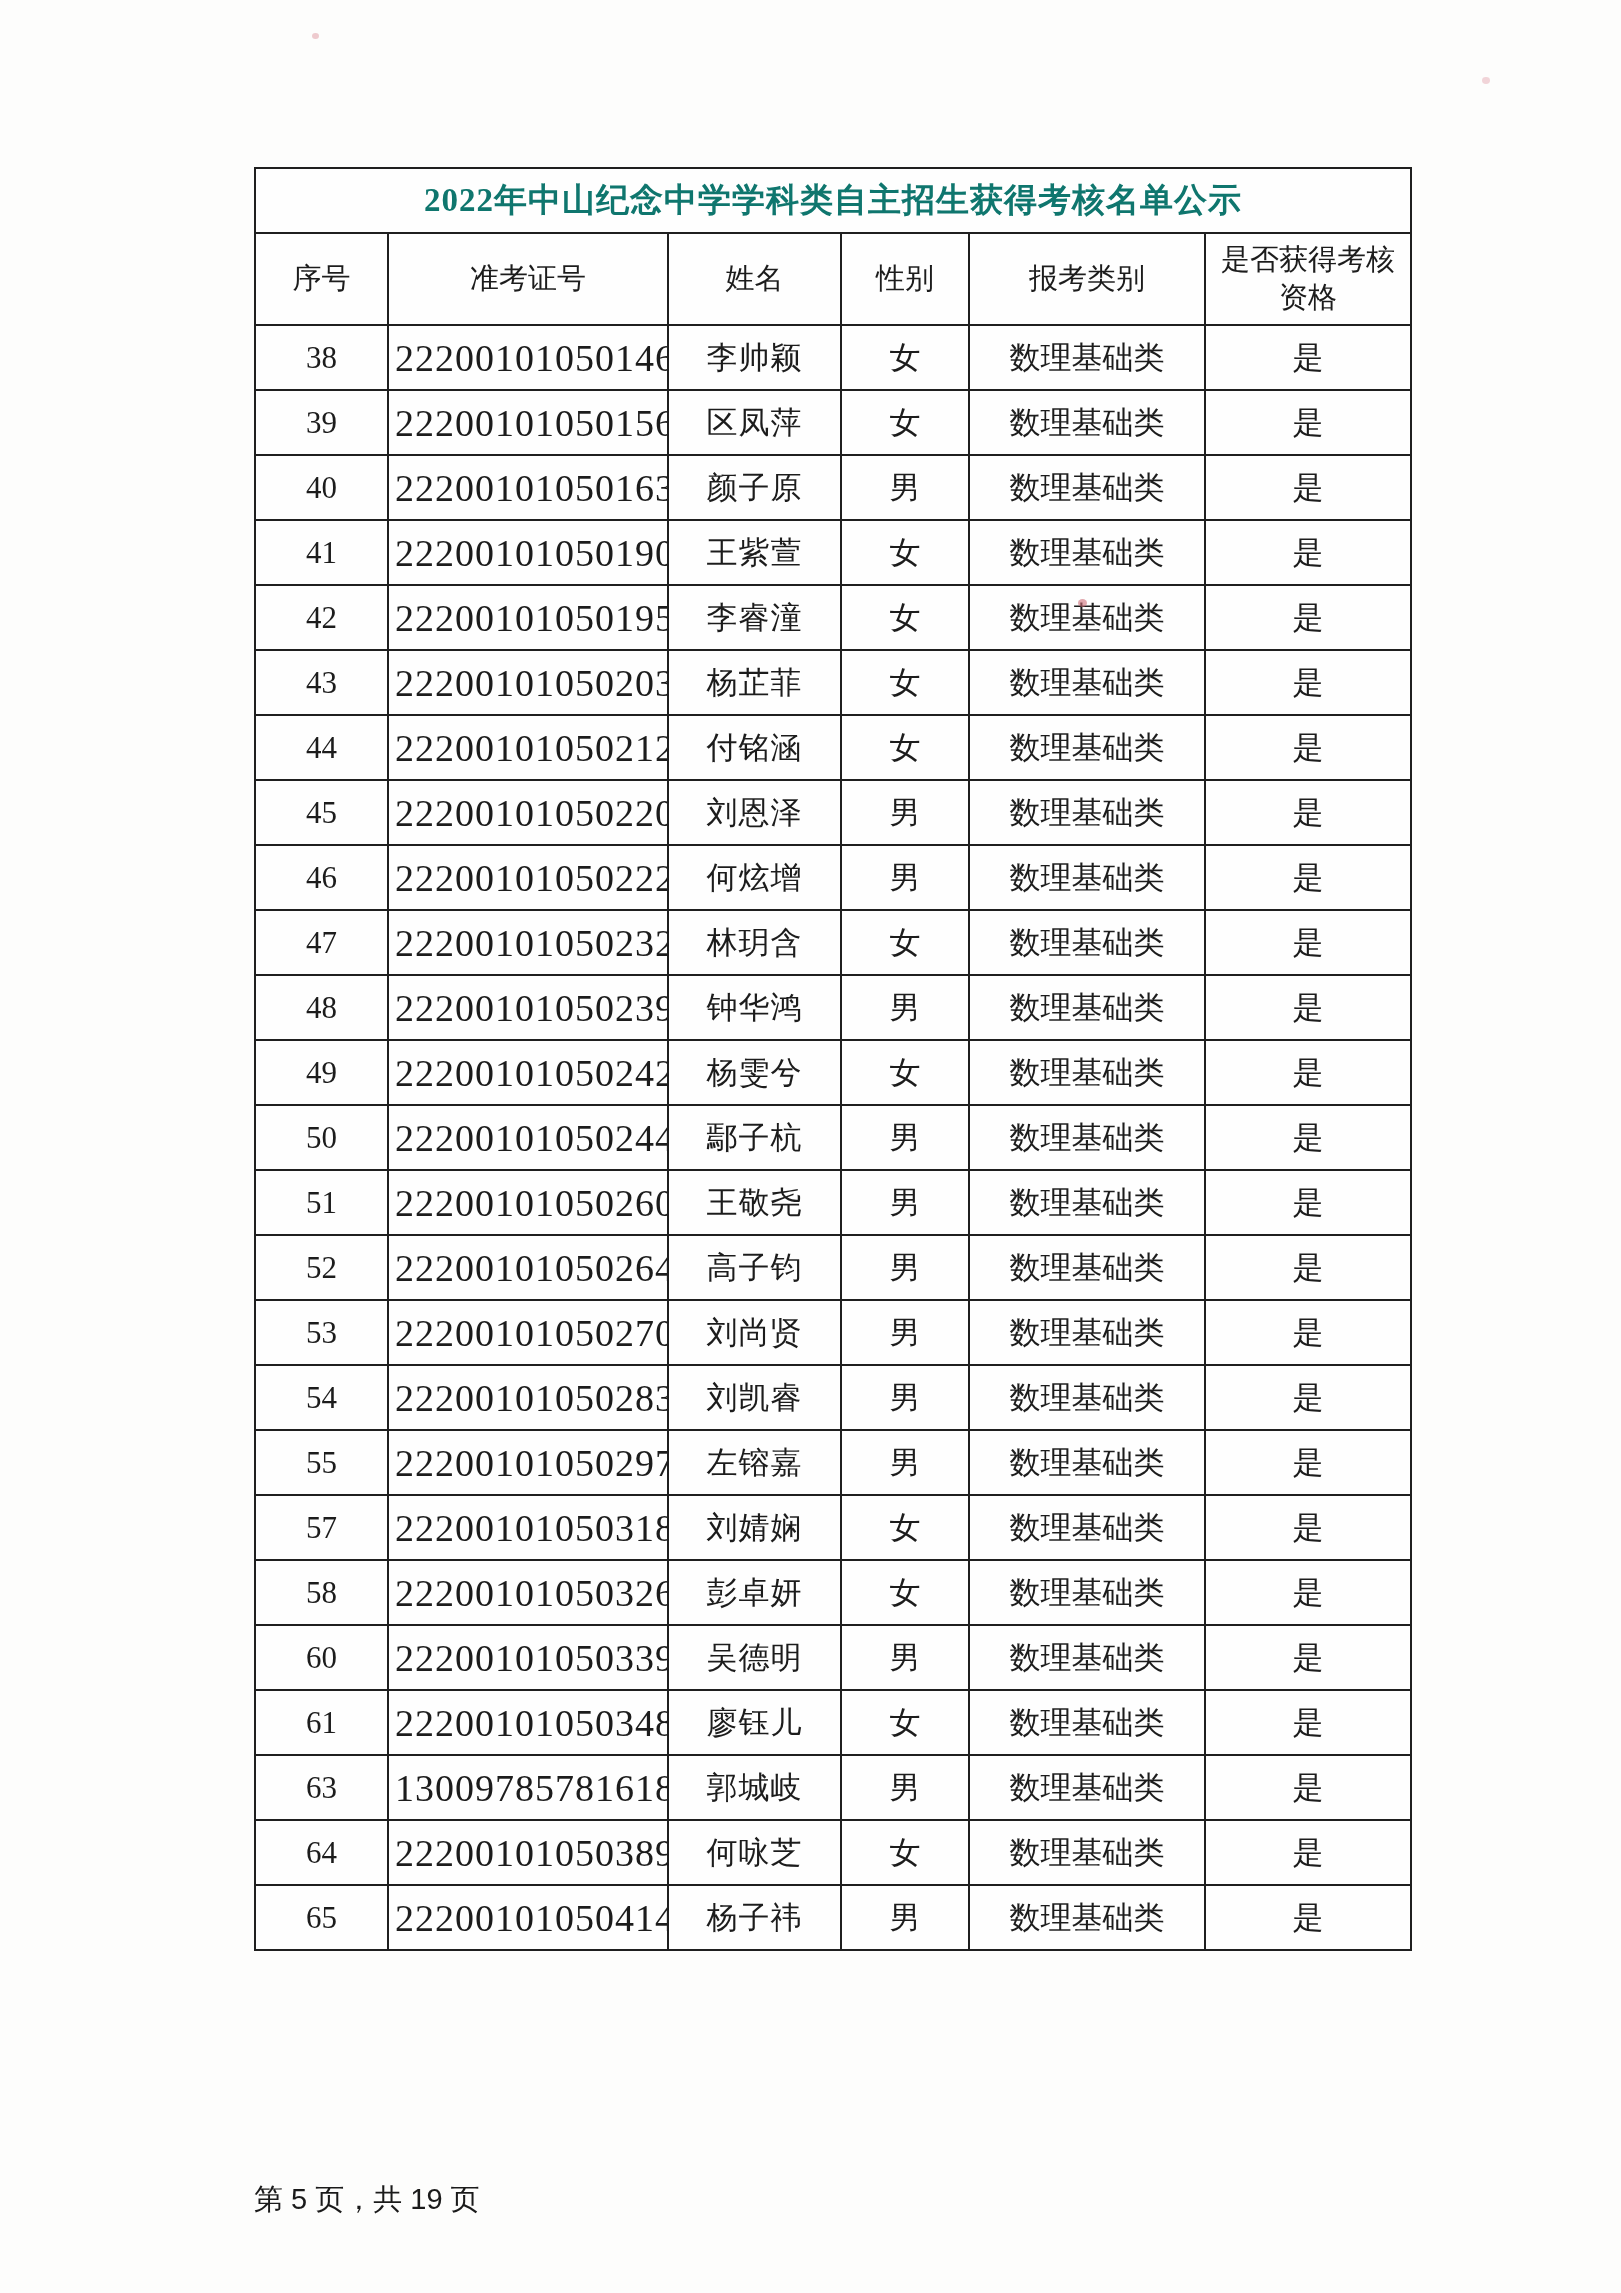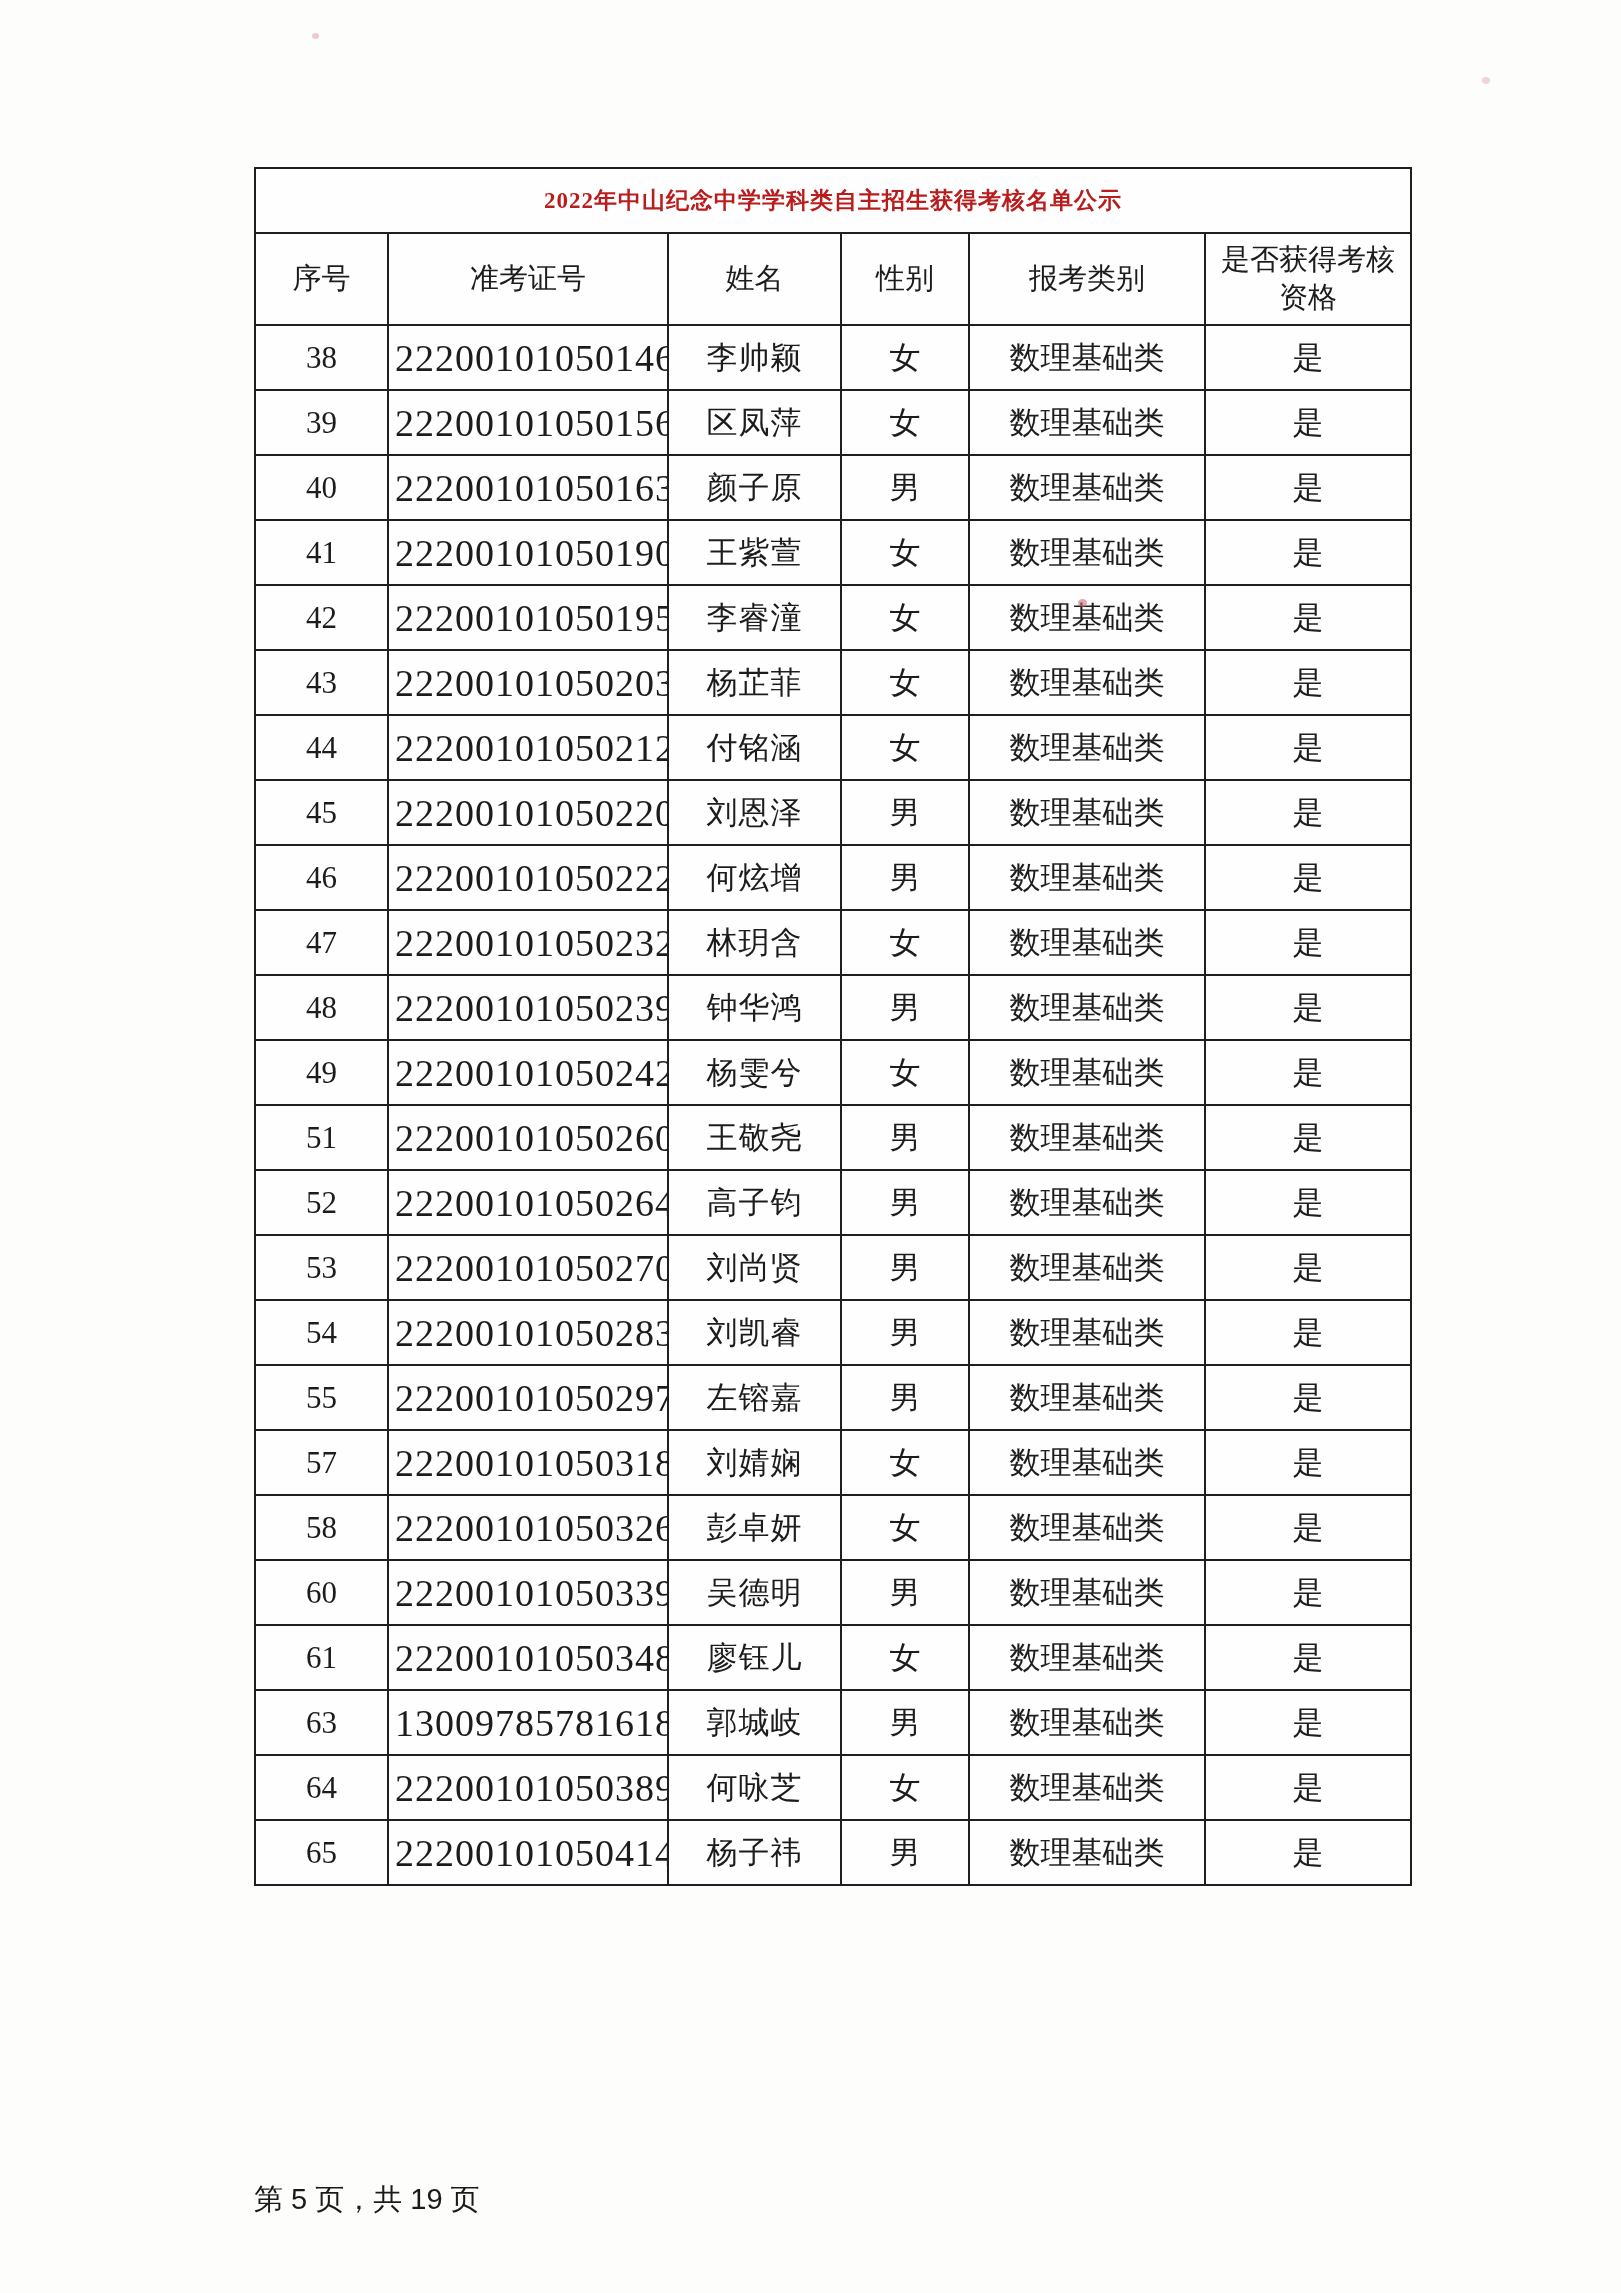--- a/index.html
+++ b/index.html
@@ -28,24 +28,24 @@
   }
   .doc-table{border:2.9px solid #1b1b1b;}
   .col-serial{width:133px;}
   .col-ticket{width:280px;}
   .col-name{width:173px;}
   .col-gender{width:128px;}
   .col-category{width:236px;}
   .col-qualified{width:206px;}
   tr.title-row th{
     height:63px;
-    font-size:23px;
+    font-size:33px;
     font-weight:bold;
     letter-spacing:1px;
-    color:#b91c1c;
+    color:#0f766e;
   }
   tr.header-row th{
     height:90px;
     font-size:29px;
     font-weight:normal;
     line-height:1.3;
   }
   tbody td{
     height:63px;
     font-size:31px;
@@ -183,20 +183,28 @@
         </tr>
         <tr>
           <td class="cell-serial">49</td>
           <td class="cell-ticket">22200101050242</td>
           <td class="cell-name">杨雯兮</td>
           <td class="cell-gender">女</td>
           <td class="cell-category">数理基础类</td>
           <td class="cell-qualified">是</td>
         </tr>
         <tr>
+          <td class="cell-serial">50</td>
+          <td class="cell-ticket">22200101050244</td>
+          <td class="cell-name">鄢子杭</td>
+          <td class="cell-gender">男</td>
+          <td class="cell-category">数理基础类</td>
+          <td class="cell-qualified">是</td>
+        </tr>
+        <tr>
           <td class="cell-serial">51</td>
           <td class="cell-ticket">22200101050260</td>
           <td class="cell-name">王敬尧</td>
           <td class="cell-gender">男</td>
           <td class="cell-category">数理基础类</td>
           <td class="cell-qualified">是</td>
         </tr>
         <tr>
           <td class="cell-serial">52</td>
           <td class="cell-ticket">22200101050264</td>

